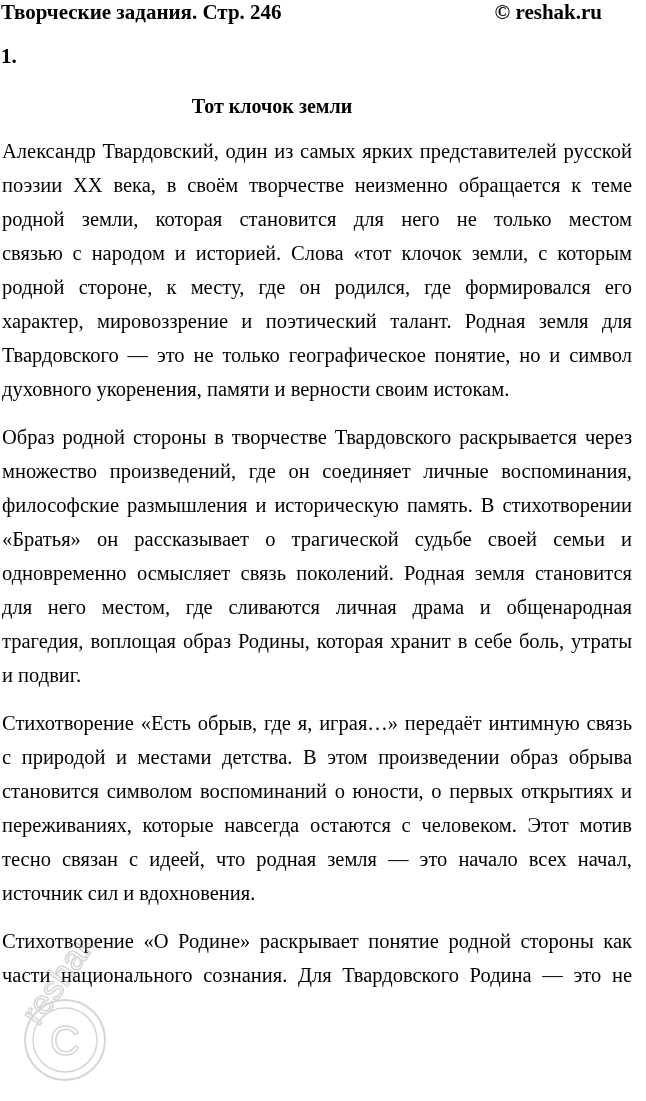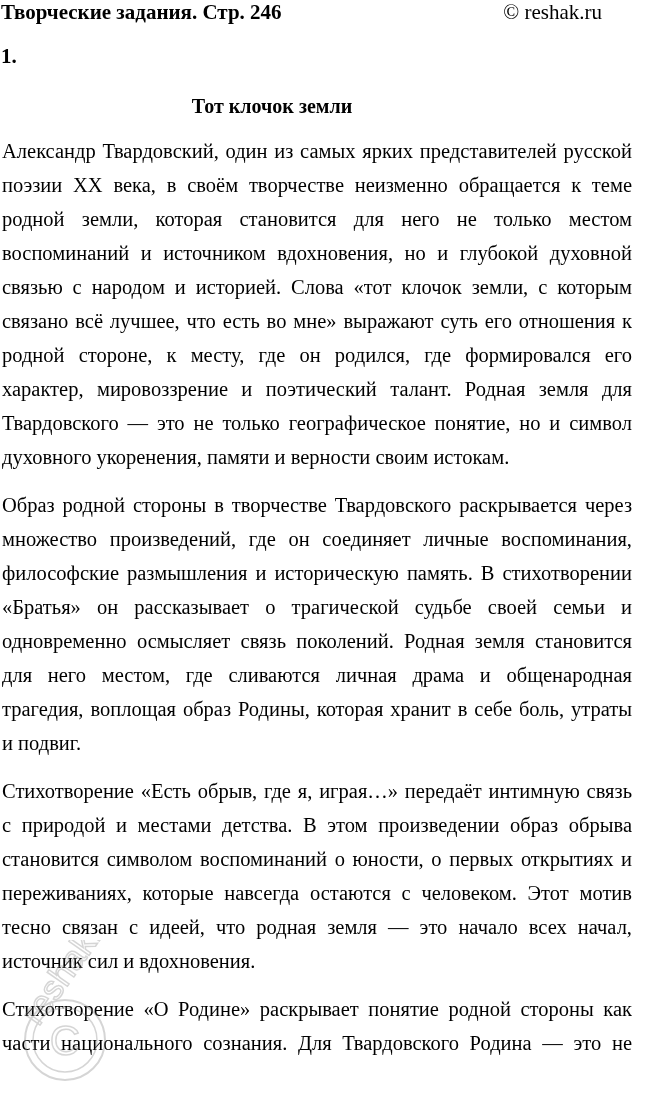--- a/index.html
+++ b/index.html
@@ -5,21 +5,21 @@
   html, body { margin: 0; padding: 0; background: #ffffff; }
   body {
     width: 646px; height: 1101px; overflow: hidden; position: relative;
     font-family: "Liberation Serif", "DejaVu Serif", serif; color: #000;
   }
   .header {
     position: absolute; left: 0; top: 0; width: 608px; height: 26px;
     font-size: 21px; line-height: 24px;
   }
   .header-title { position: absolute; left: 1px; top: 0; font-weight: bold; }
-  .header-copy { position: absolute; right: 6px; top: 0; font-weight: normal; }
+  .header-copy { position: absolute; right: 6px; top: 0; font-weight: bold; }
   .task-number {
     position: absolute; left: 1px; top: 44px; font-weight: bold; font-size: 21px; line-height: 24px;
   }
   .essay-title {
     position: absolute; left: 0; top: 94px; width: 544px; text-align: center;
     font-weight: bold; font-size: 20px; line-height: 24px;
   }
   .body-text { position: absolute; left: 2px; top: 134px; width: 642px; }
   .para {
     font-size: 20.5px; line-height: 34px; text-align: justify; margin: 0 12px 14px 0;
@@ -41,23 +41,21 @@
 
 <div class="task-number">1.</div>
 
 <div class="essay-title">Тот клочок земли</div>
 
 <div class="body-text">
   <p class="para">
     <span class="line">Александр Твардовский, один из самых ярких представителей русской</span>
     <span class="line">поэзии XX века, в своём творчестве неизменно обращается к теме</span>
     <span class="line">родной земли, которая становится для него не только местом</span>
-    <span class="line">воспоминаний и источником вдохновения, но и глубокой духовной</span>
     <span class="line">связью с народом и историей. Слова «тот клочок земли, с которым</span>
-    <span class="line">связано всё лучшее, что есть во мне» выражают суть его отношения к</span>
     <span class="line">родной стороне, к месту, где он родился, где формировался его</span>
     <span class="line">характер, мировоззрение и поэтический талант. Родная земля для</span>
     <span class="line">Твардовского — это не только географическое понятие, но и символ</span>
     <span class="line last">духовного укоренения, памяти и верности своим истокам.</span>
   </p>
   <p class="para">
     <span class="line">Образ родной стороны в творчестве Твардовского раскрывается через</span>
     <span class="line">множество произведений, где он соединяет личные воспоминания,</span>
     <span class="line">философские размышления и историческую память. В стихотворении</span>
     <span class="line">«Братья» он рассказывает о трагической судьбе своей семьи и</span>

